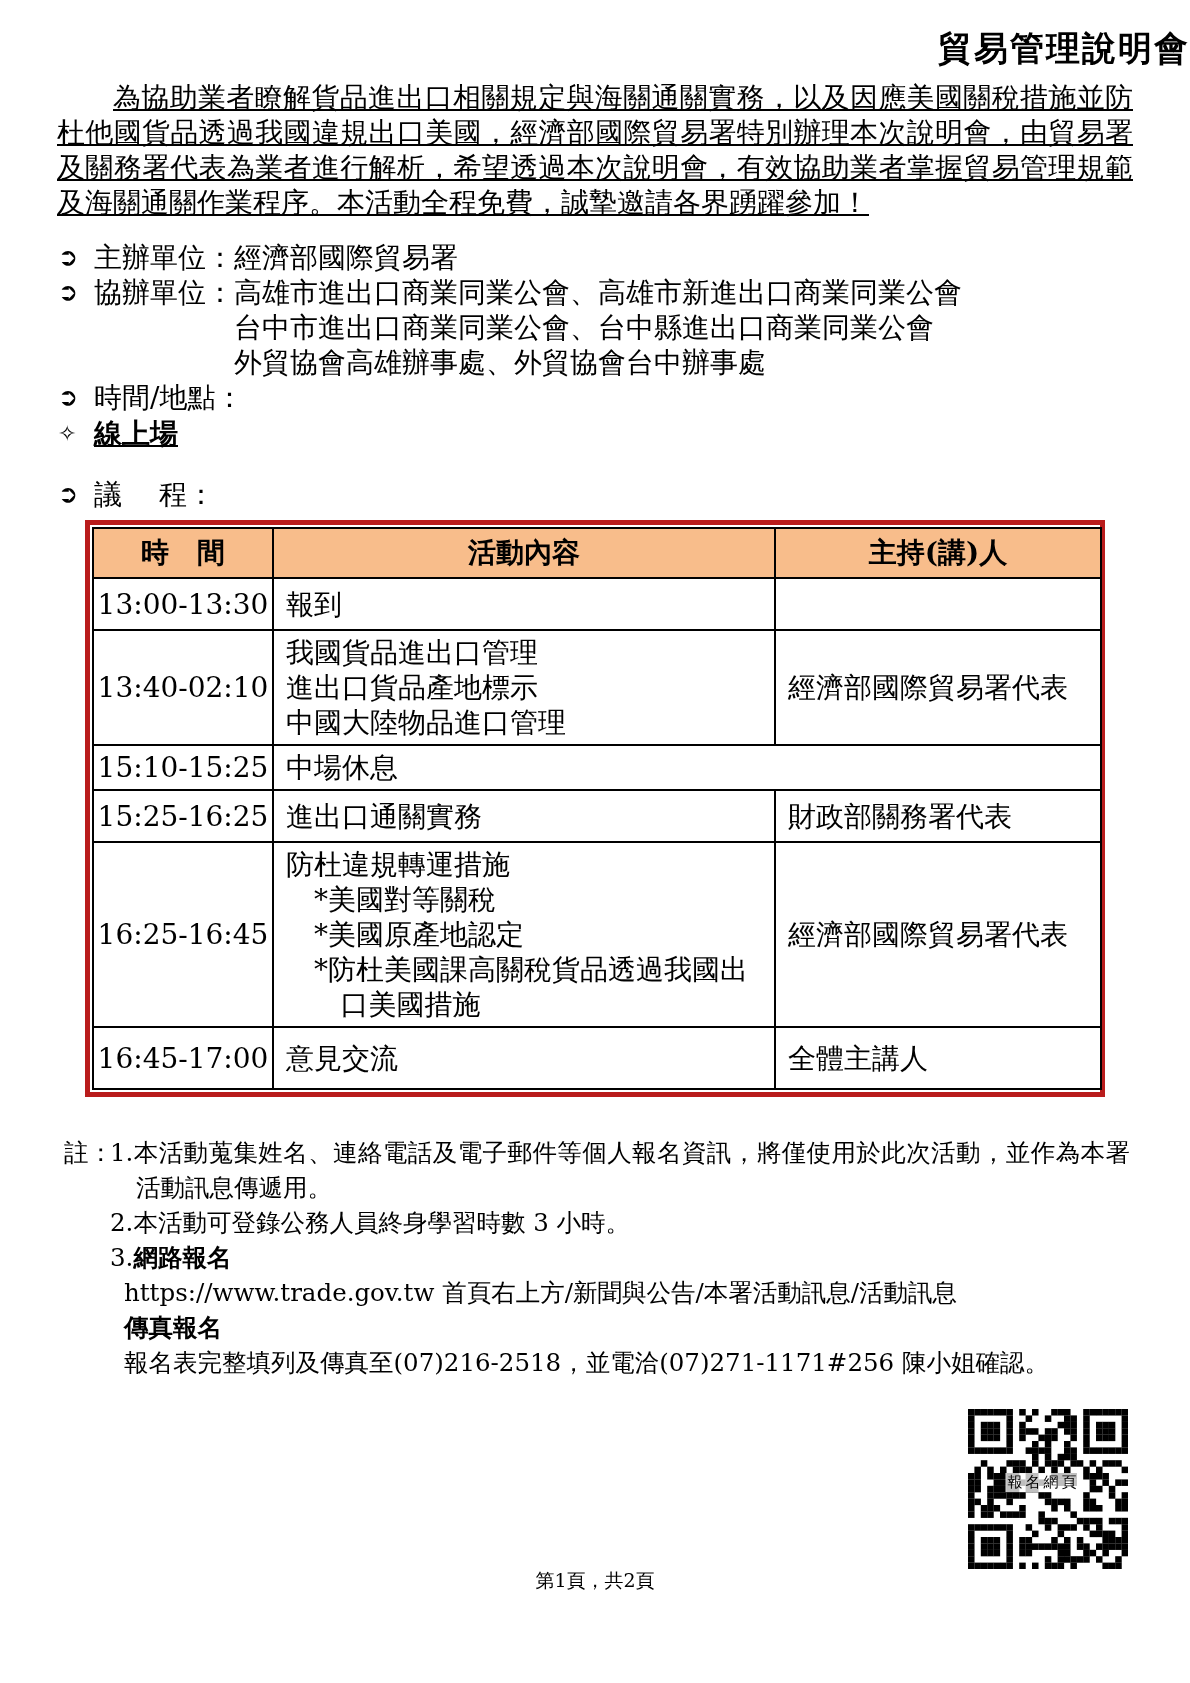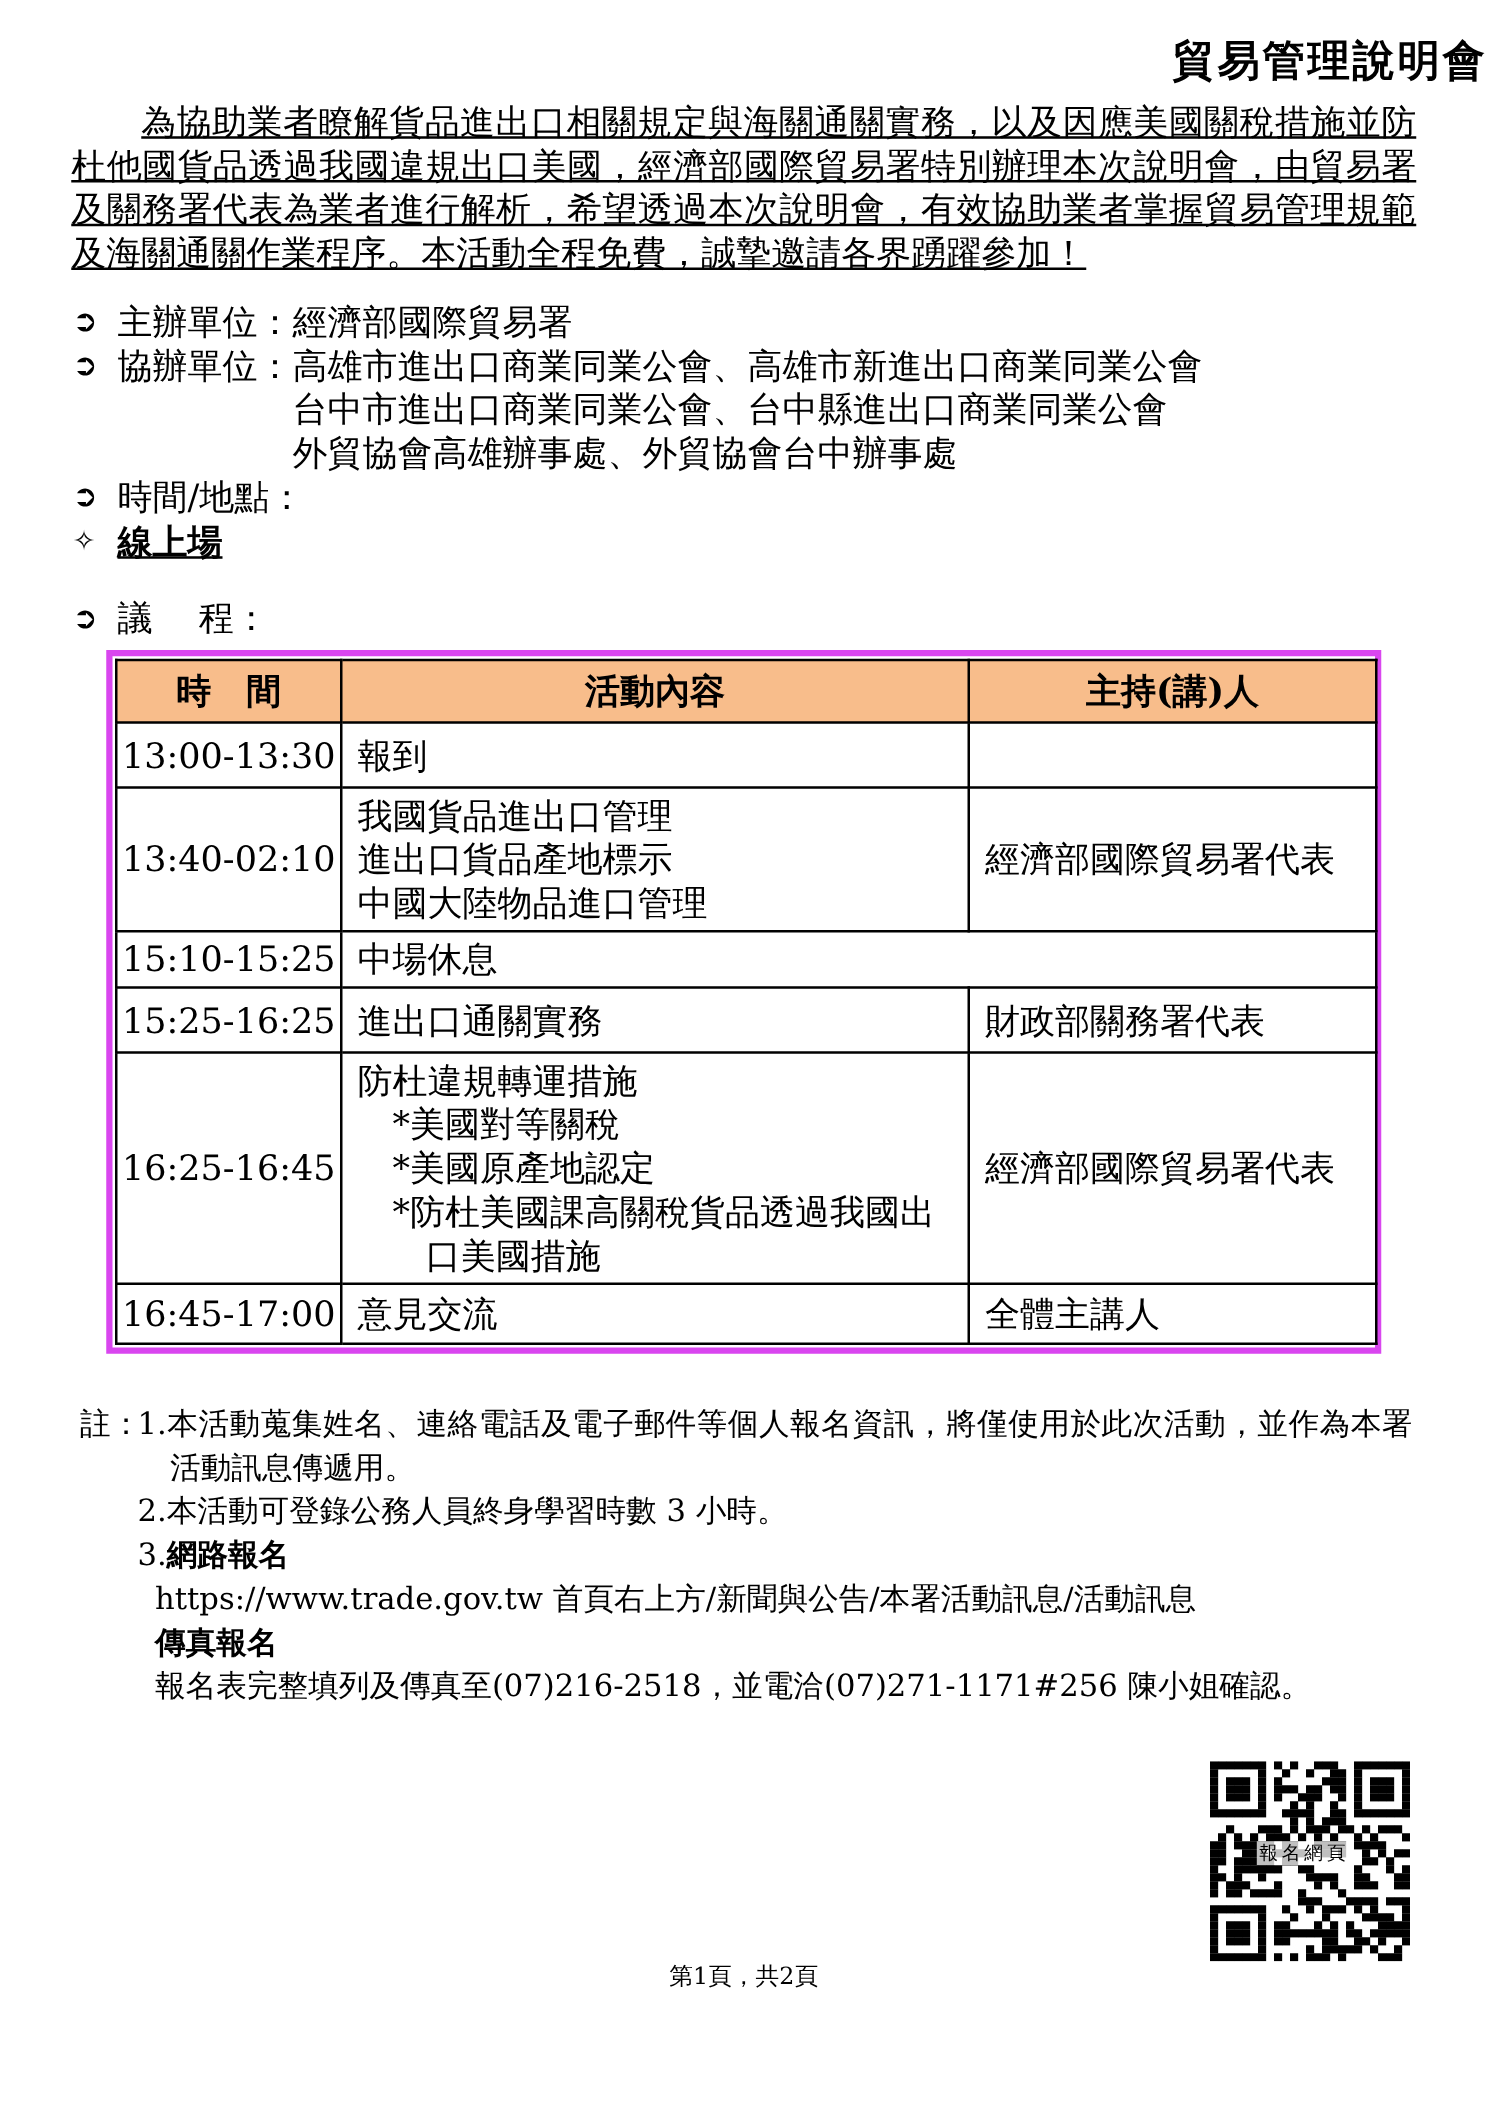--- a/index.html
+++ b/index.html
@@ -47,21 +47,21 @@
   }
   .info-label { white-space:nowrap; }
   .info-text { flex:1; }
   .online-line { margin-top:1px; }
   .online-label { font-weight:bold; text-decoration:underline; }
   .agenda-line { margin-top:26px; }
 
   
   .table-wrap {
     margin:8px 85px 0 85px;
-    border:5px solid #d946ef;
+    border:5px solid #b91c1c;
     padding:2px;
   }
   table.agenda {
     width:100%;
     border-collapse:collapse;
     table-layout:fixed;
     font-size:28px;
   }
   table.agenda col.c-time { width:180px; }
   table.agenda col.c-content { width:502px; }
@@ -75,21 +75,21 @@
     font-weight:bold;
     height:50px;
     text-align:center;
   }
   td.t-time { text-align:center; }
   td.t-content, td.t-host { text-align:left; padding:4px 12px; }
   td .cline { line-height:35px; }
   .li-star { padding-left:1.95em; text-indent:-0.95em; }
   tr.r1 { height:52px; } tr.r2 { height:78px; } tr.r3 { height:106px; }
   tr.r4 { height:36px; } tr.r5 { height:52px; } tr.r6 { height:176px; }
-  tr.r7 { height:48px; }
+  tr.r7 { height:62px; }
 
   
   .notes {
     margin:38px 60px 0 64px;
     font-size:24.5px;
     line-height:35px;
     position:relative;
     padding-left:46px;
   }
   .note-prefix { position:absolute; left:0; top:0; }

